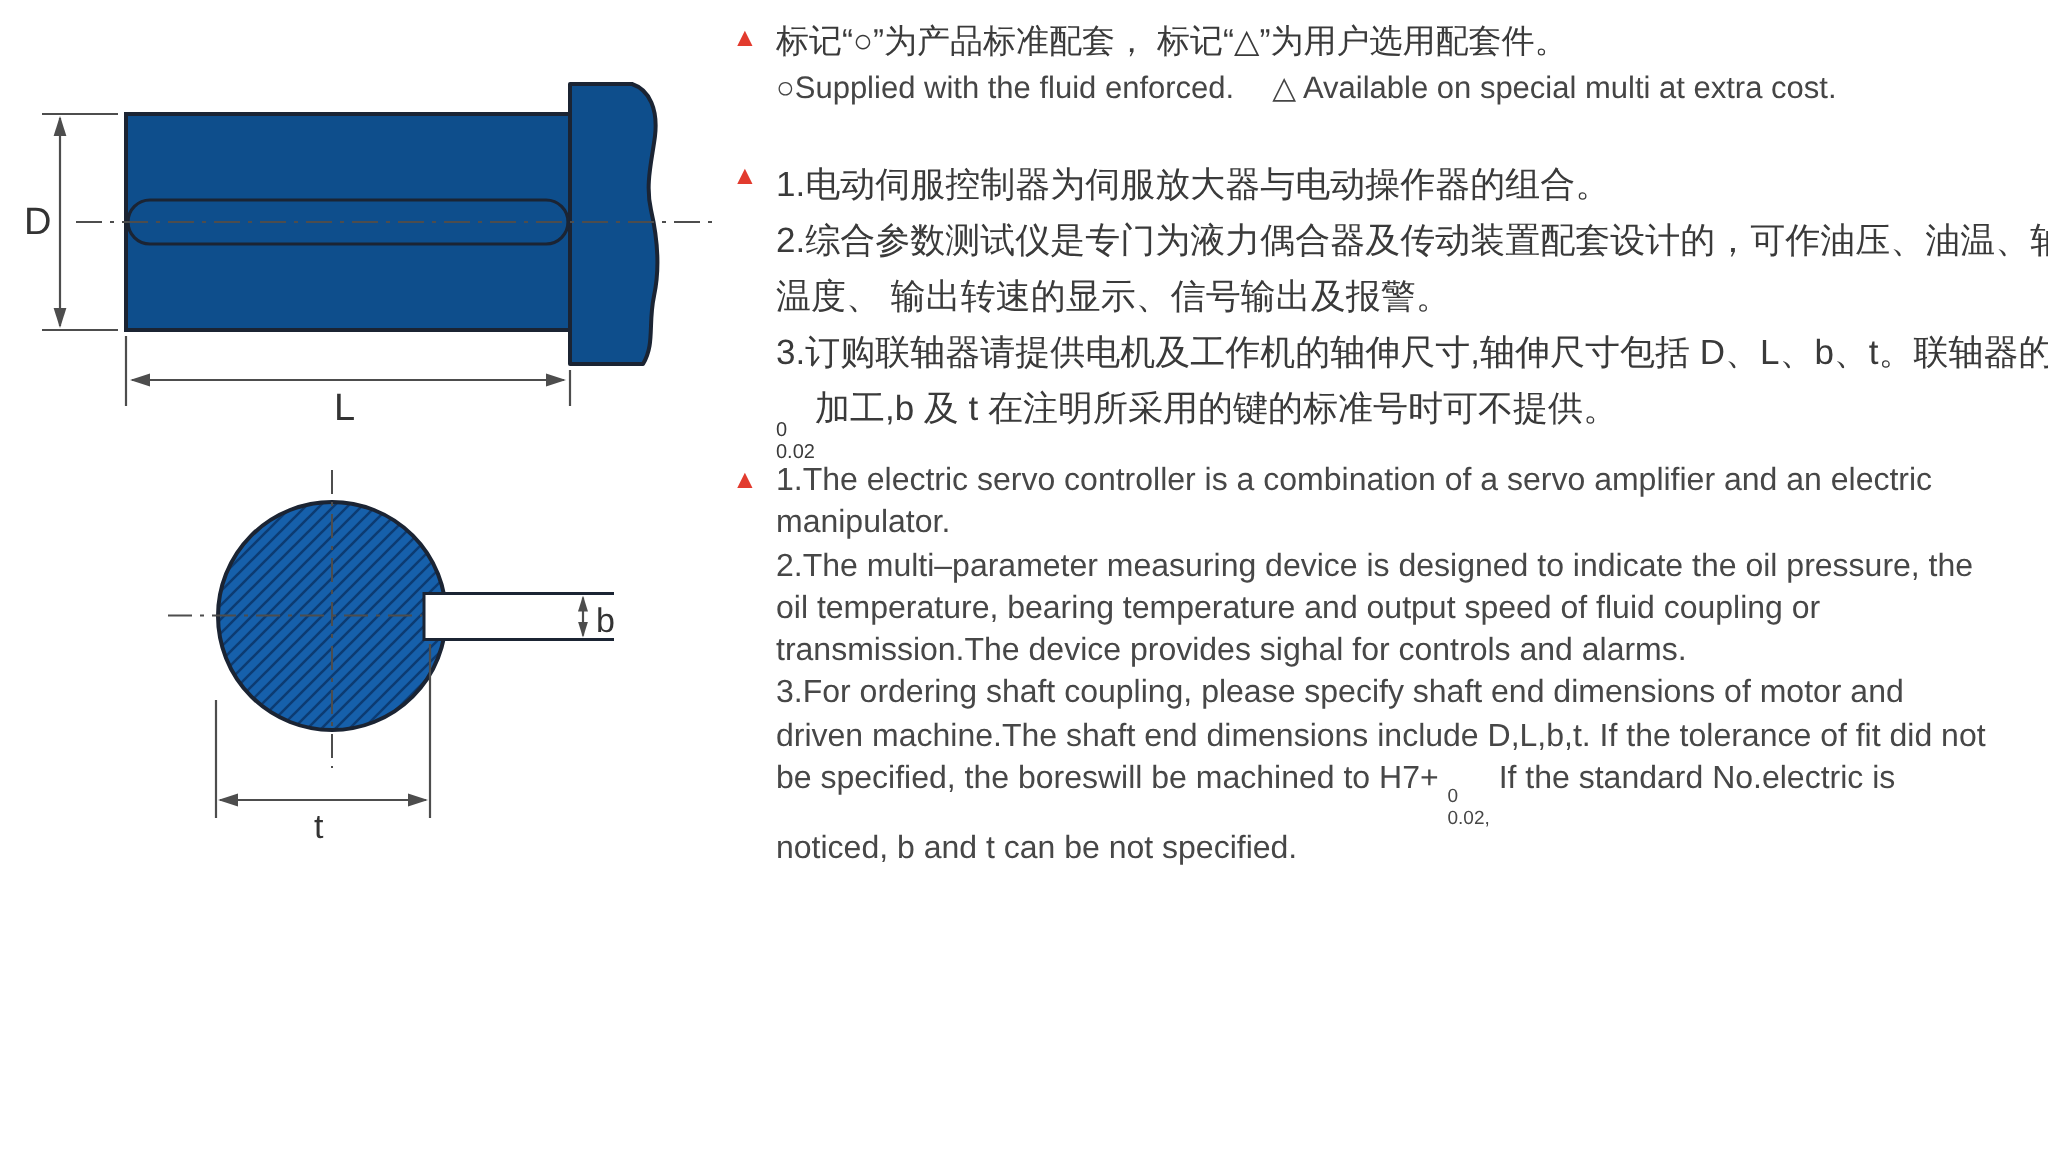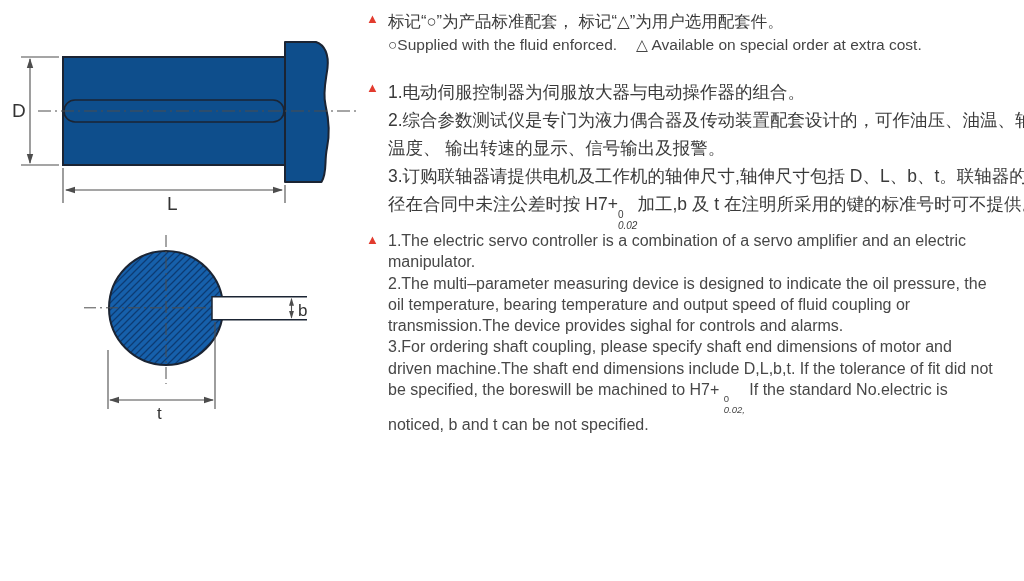--- a/index.html
+++ b/index.html
@@ -17,21 +17,21 @@
   .blk1 .en-ln{font-size:15.5px;line-height:22px;color:#454545;display:flex;gap:19px;}
   .blk2{top:78px;}
   .blk2 .ln{font-size:17.5px;line-height:28px;color:#3a3a3a;}
   .blk3{top:230px;}
   .blk3 .ln{font-size:16px;line-height:21.3px;color:#474747;}
   .tol{
     display:inline-flex;flex-direction:column;align-items:flex-start;
     vertical-align:-7px;line-height:1;font-size:9.5px;color:inherit;
   }
   .tol .sup{display:block;}
-  .tol .sub{display:block;margin-top:1px;font-style:italic;}
+  .tol .sub{display:block;margin-top:1px;}
   .blk2 .tol{font-size:10px;vertical-align:-8px;}
 </style>
 </head>
 <body>
 
 <div class="page">
 
   <svg class="diagram-svg" width="365" height="440" viewBox="0 0 365 440">
     <defs>
       <marker id="arr" viewBox="0 0 10 8" markerWidth="10" markerHeight="8" refX="9" refY="4" orient="auto-start-reverse" markerUnits="userSpaceOnUse">
@@ -86,32 +86,32 @@
       <line x1="110" y1="400" x2="213" y2="400" stroke="#4d4d4d" stroke-width="1.1" marker-start="url(#arr)" marker-end="url(#arr)"></line>
       <text x="157" y="419" font-size="17" fill="#333333">t</text>
     </g>
   </svg>
 
   <div class="note-block blk1">
     <span class="tri">▲</span>
     <div class="zh-ln">标记“○”为产品标准配套， 标记“△”为用户选用配套件。</div>
     <div class="en-ln">
       <span>○Supplied with the fluid enforced.</span>
-      <span>△ Available on special order at extra cost.</span>
+      <span>△ Available on special multi at extra cost.</span>
     </div>
   </div>
 
   <div class="note-block blk2">
     <span class="tri">▲</span>
     <div class="ln">1.电动伺服控制器为伺服放大器与电动操作器的组合。</div>
     <div class="ln">2.综合参数测试仪是专门为液力偶合器及传动装置配套设计的，可作油压、油温、轴承</div>
     <div class="ln">温度、 输出转速的显示、信号输出及报警。</div>
     <div class="ln">3.订购联轴器请提供电机及工作机的轴伸尺寸,轴伸尺寸包括 D、L、b、t。联轴器的孔</div>
     <div class="ln">
-      <span>径在合同中未注公差时按 H7+</span><span class="tol">
+      <span class="tol">
           <span class="sup">0</span>
           <span class="sub">0.02</span>
         </span><span>加工,b 及 t 在注明所采用的键的标准号时可不提供。</span>
     </div>
   </div>
 
   <div class="note-block blk3">
     <span class="tri">▲</span>
     <div class="ln">1.The electric servo controller is a combination of a servo amplifier and an electric</div>
     <div class="ln">manipulator.</div>

